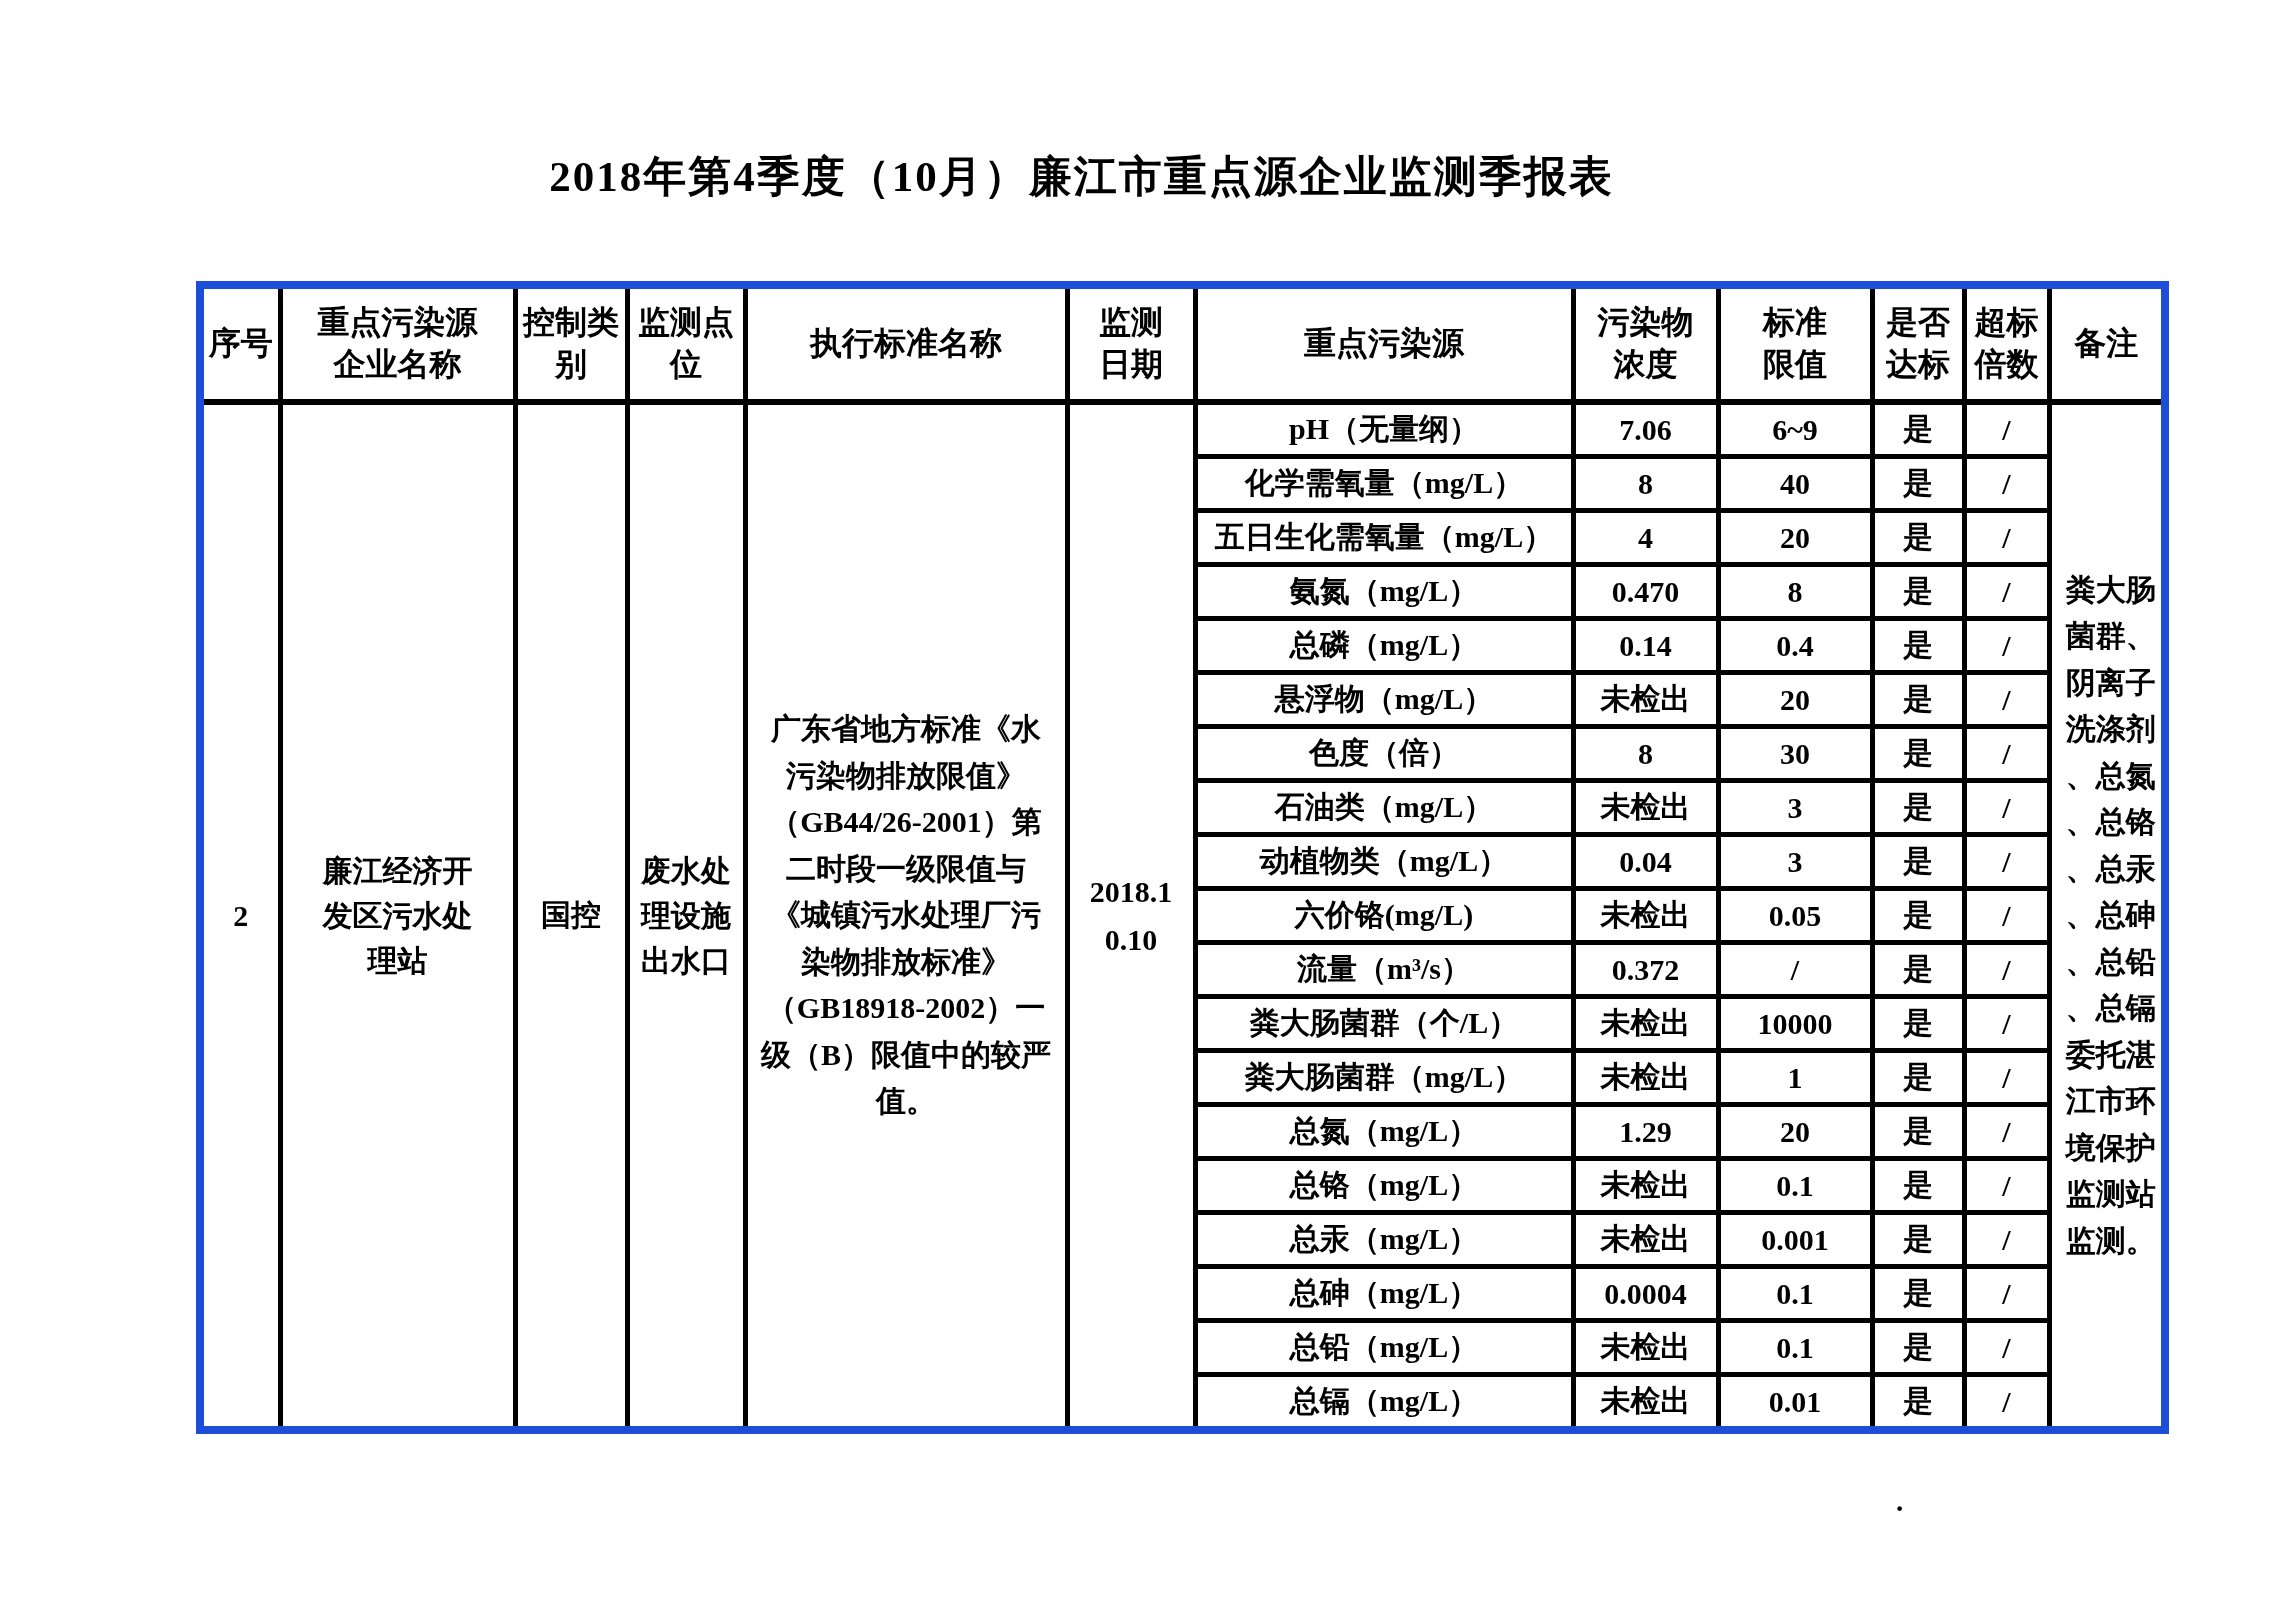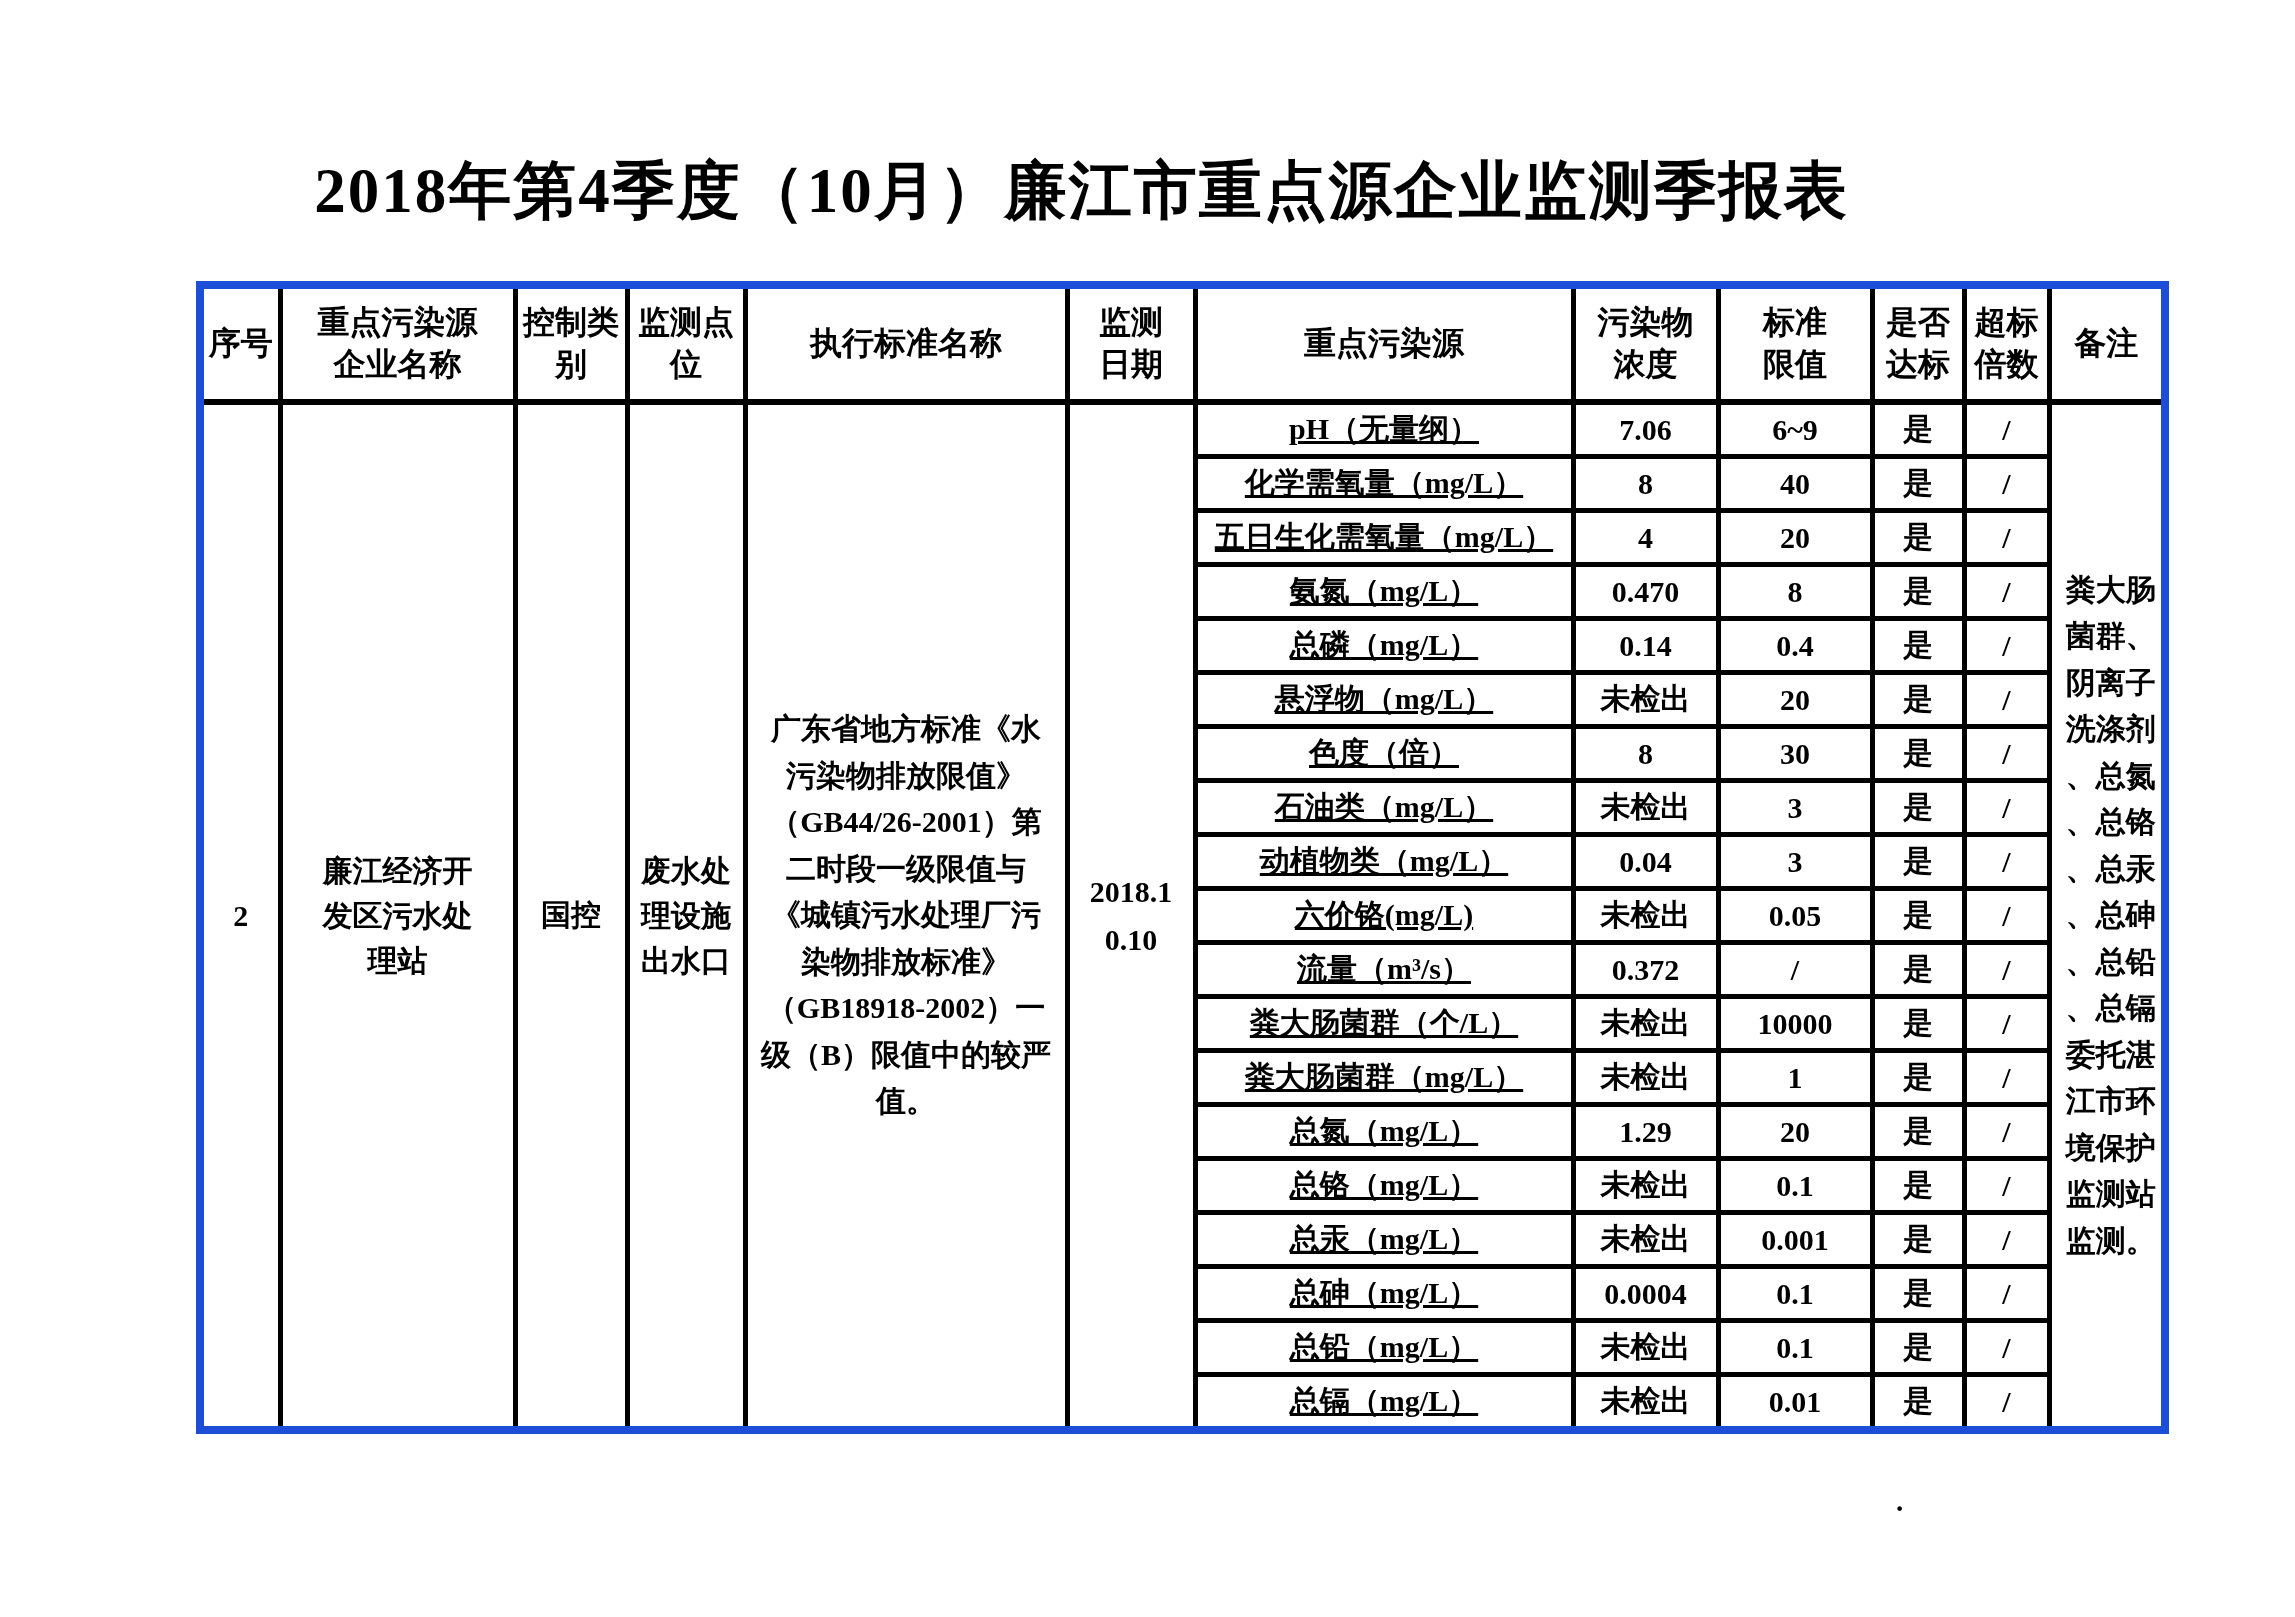--- a/index.html
+++ b/index.html
@@ -12,21 +12,21 @@
     font-family: "Liberation Serif", "DejaVu Serif", serif;
     overflow: hidden;
   }
   .title {
     position: absolute;
     top: 148px;
     left: 0;
     width: 2163px;
     margin: 0;
     text-align: center;
-    font-size: 63px;
+    font-size: 43px;
     font-weight: bold;
     letter-spacing: 2px;
     white-space: nowrap;
   }
   table.report {
     position: absolute;
     left: 196px;
     top: 281px;
     width: 1967px;
     border-collapse: collapse;
@@ -42,21 +42,21 @@
     overflow: hidden;
   }
   .report thead th {
     height: 110px;
     font-size: 32px;
     line-height: 1.3;
     white-space: pre-line;
     border-bottom-width: 6.6px;
   }
   .report tbody td { height: 49px; font-size: 30px; }
-  td.item  { font-size: 30px; text-decoration: underline; }
+  td.item  { font-size: 30px; }
   td.val   { font-size: 29px; }
   td.index-cell   { font-size: 32px; }
   td.enterprise-cell { font-size: 30px; padding: 0 26px; line-height: 1.5; }
   td.control-cell { font-size: 30px; }
   td.point-cell   { font-size: 30px; padding: 0 8px; line-height: 1.5; }
   td.standard-cell { font-size: 29px; padding: 0 9.2px; line-height: 1.55; overflow-wrap: break-word; }
   td.date-cell    { font-size: 26px; padding: 0 14.5px; line-height: 1.6; word-break: break-all; }
   td.remark-cell  { font-size: 29px; padding: 0 5.3px; line-height: 1.55; line-break: anywhere; text-align: right; }
   .stray-period {
     position: absolute;

